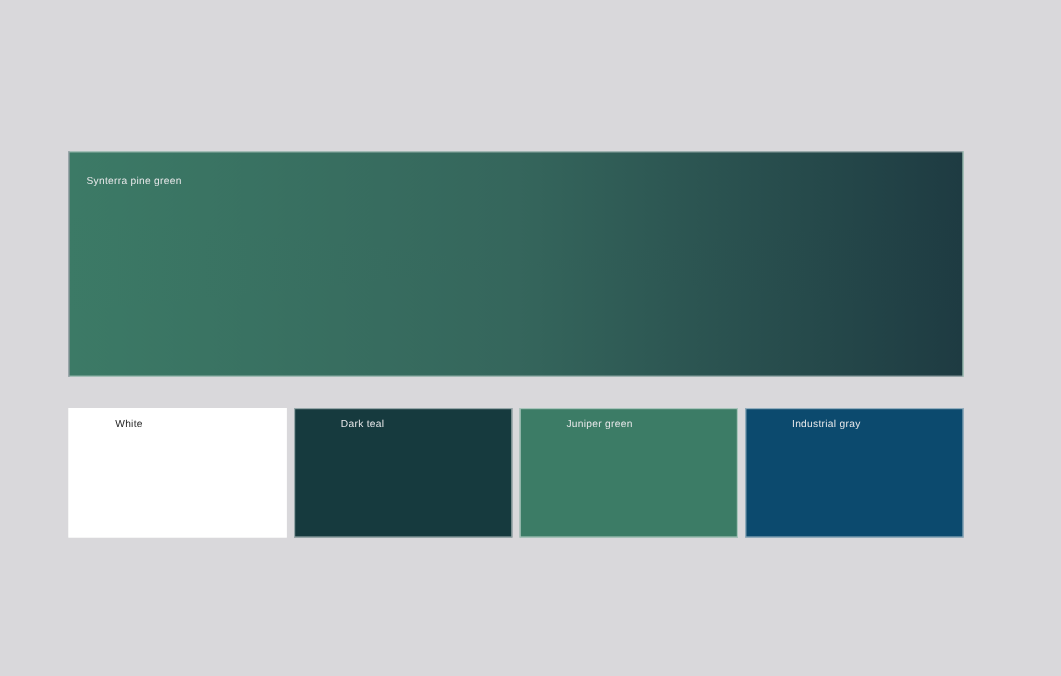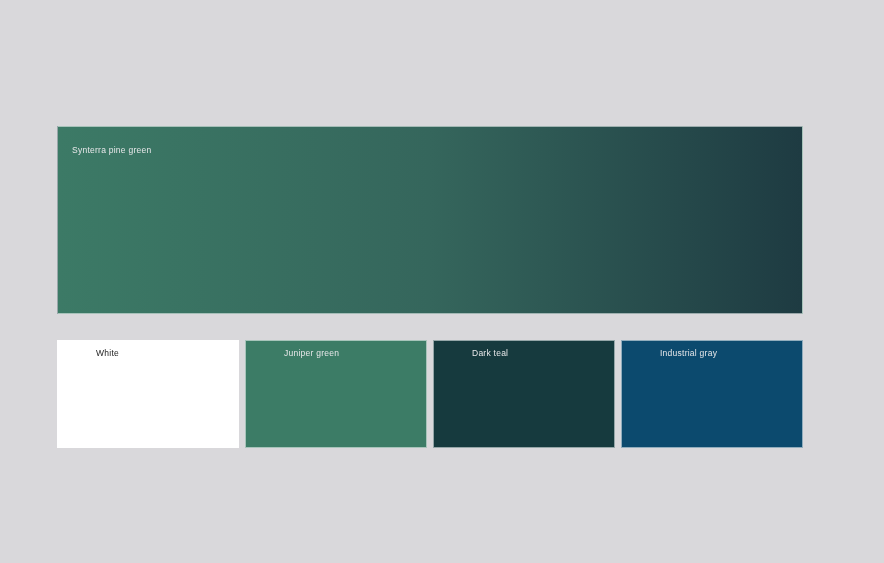--- a/index.html
+++ b/index.html
@@ -85,26 +85,26 @@
 
 
   </div>
 
   <div class="solid-row">
 
     <div class="solid-card" style="background: rgb(255, 255, 255);">
       <span class="swatch-label on-light" style="color: rgb(35, 35, 35);">White</span>
     </div>
 
+    <div class="solid-card" style="background: rgb(22, 58, 62);">
+      <span class="swatch-label" style="color: rgb(232, 232, 234);">Dark teal</span>
+    </div>
+
     <div class="solid-card" style="background: rgb(60, 124, 102);">
       <span class="swatch-label" style="color: rgb(232, 232, 234);">Juniper green</span>
-    </div>
-
-    <div class="solid-card" style="background: rgb(22, 58, 62);">
-      <span class="swatch-label" style="color: rgb(232, 232, 234);">Dark teal</span>
     </div>
 
     <div class="solid-card" style="background: #0c4a6e;">
       <span class="swatch-label" style="color: rgb(232, 232, 234);">Industrial gray</span>
     </div>
 
   </div>
 
 </div>
 

